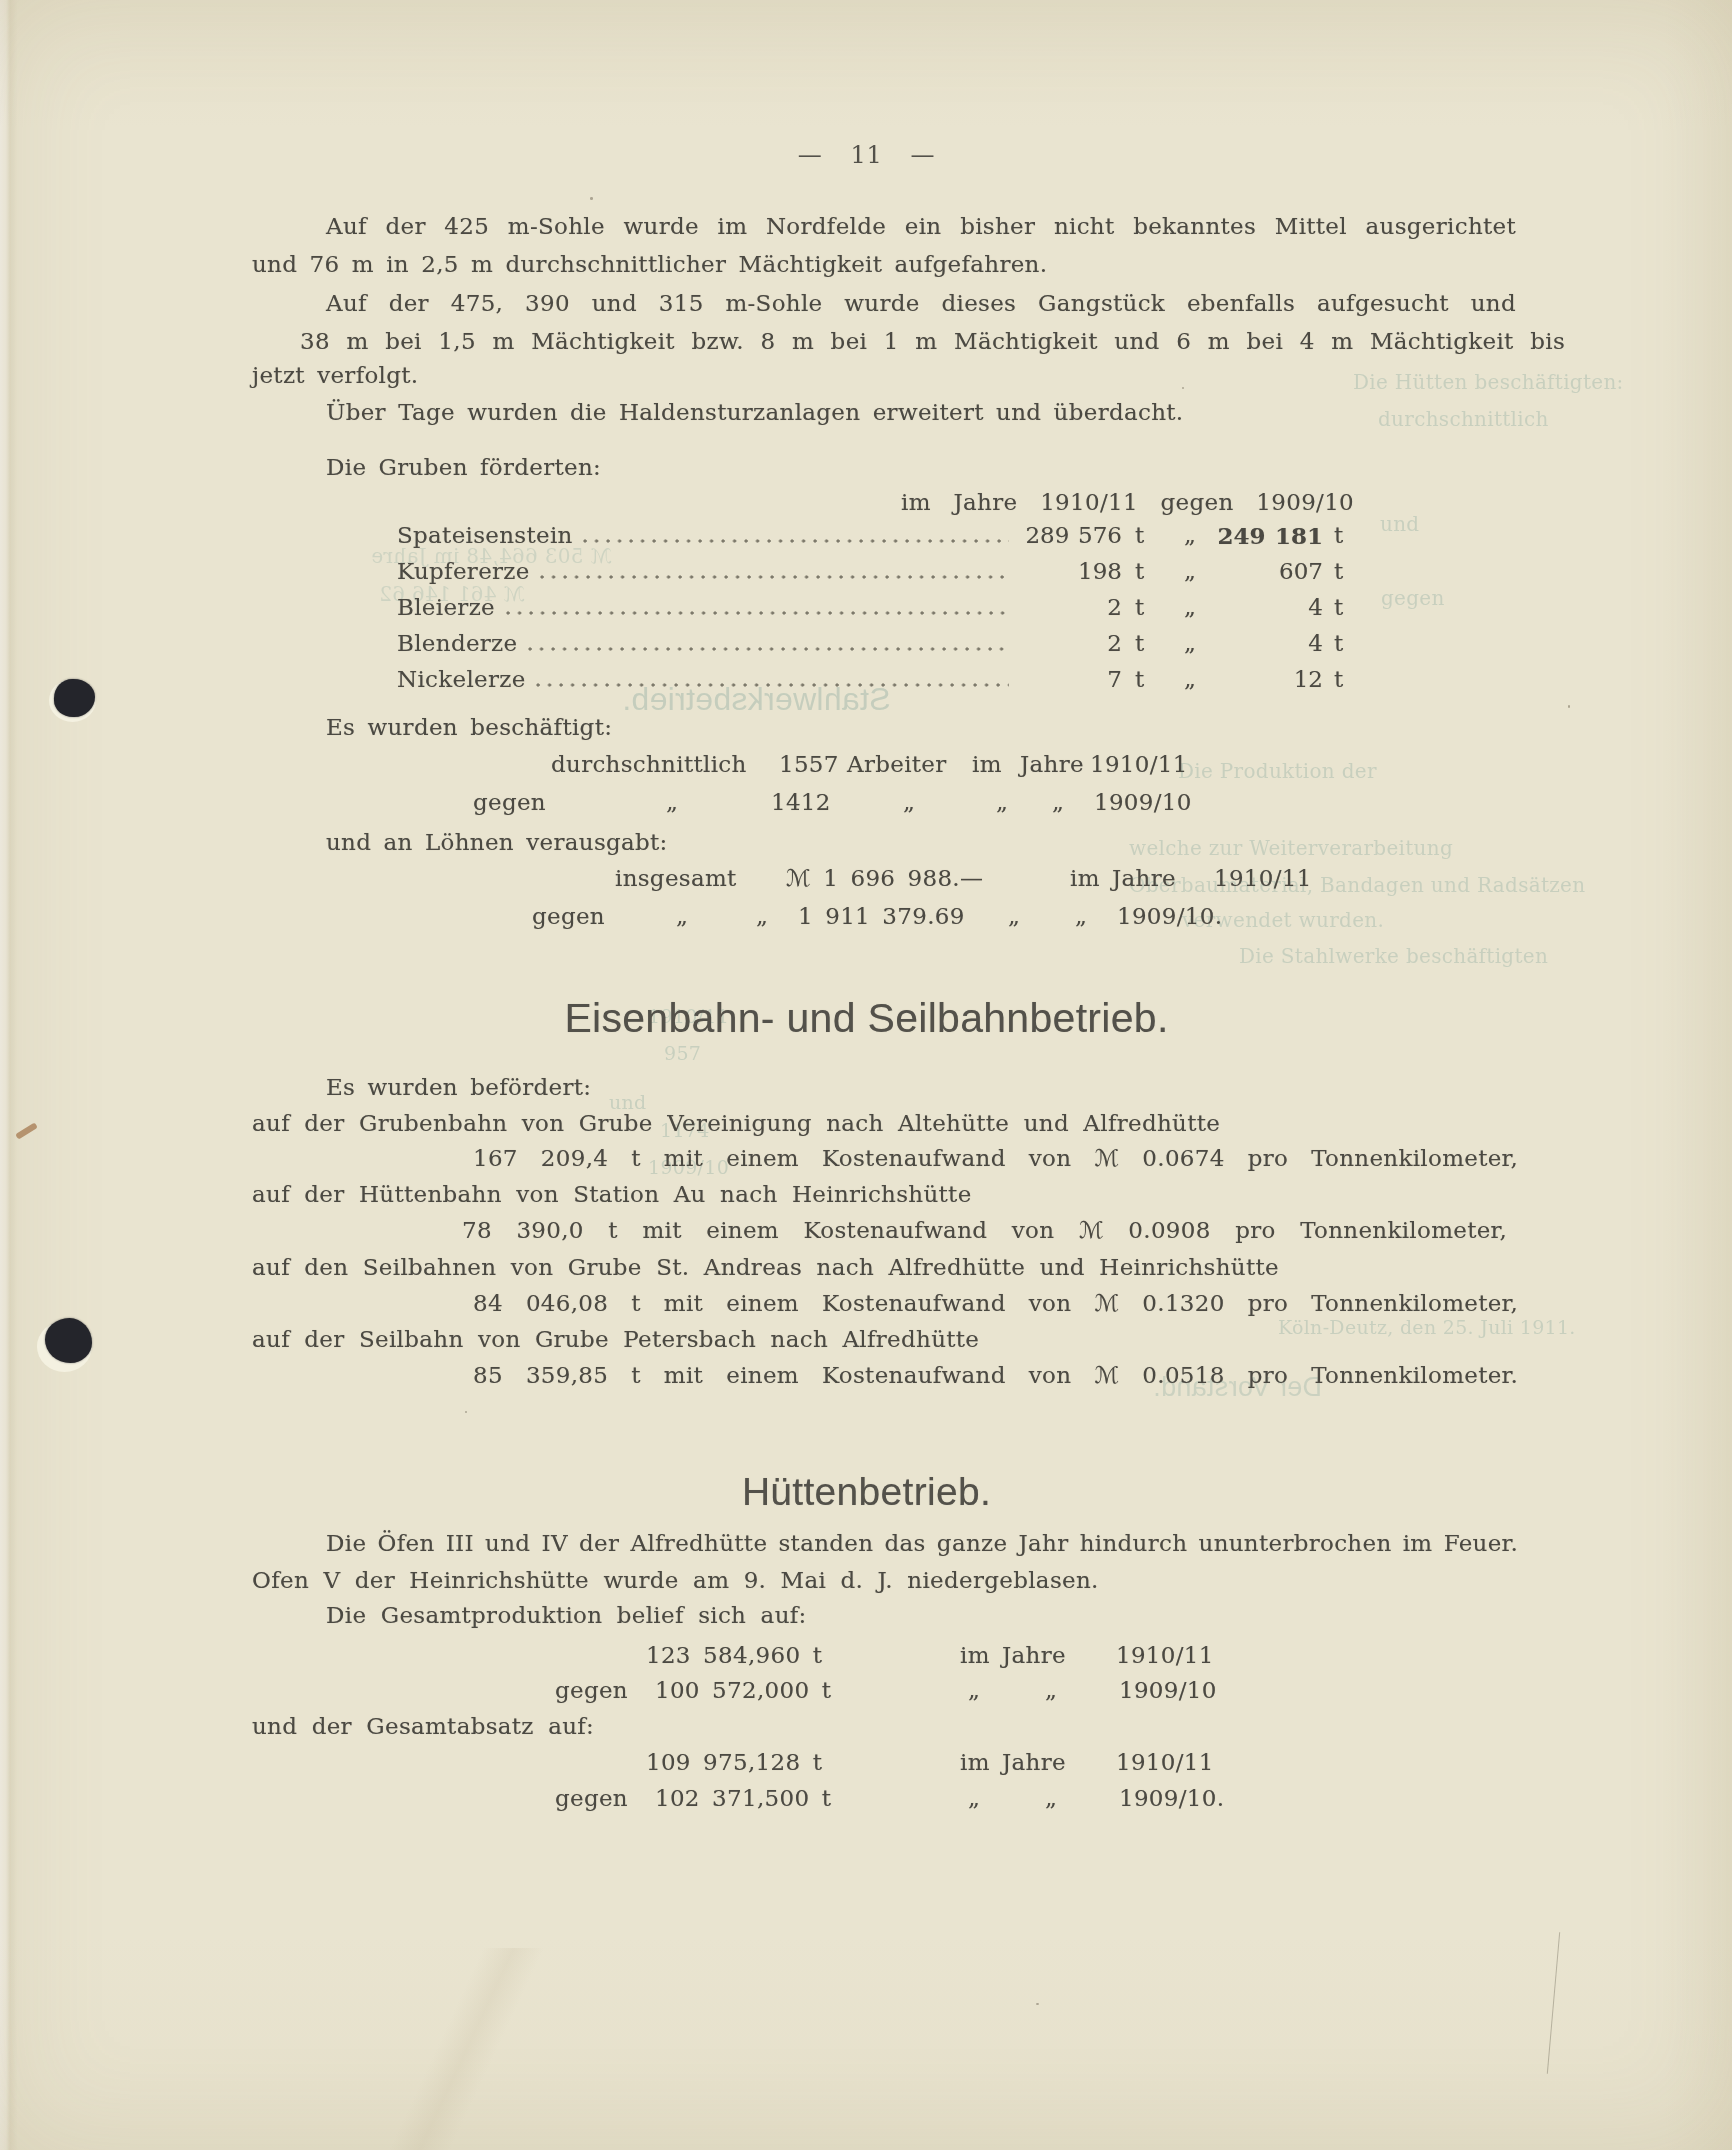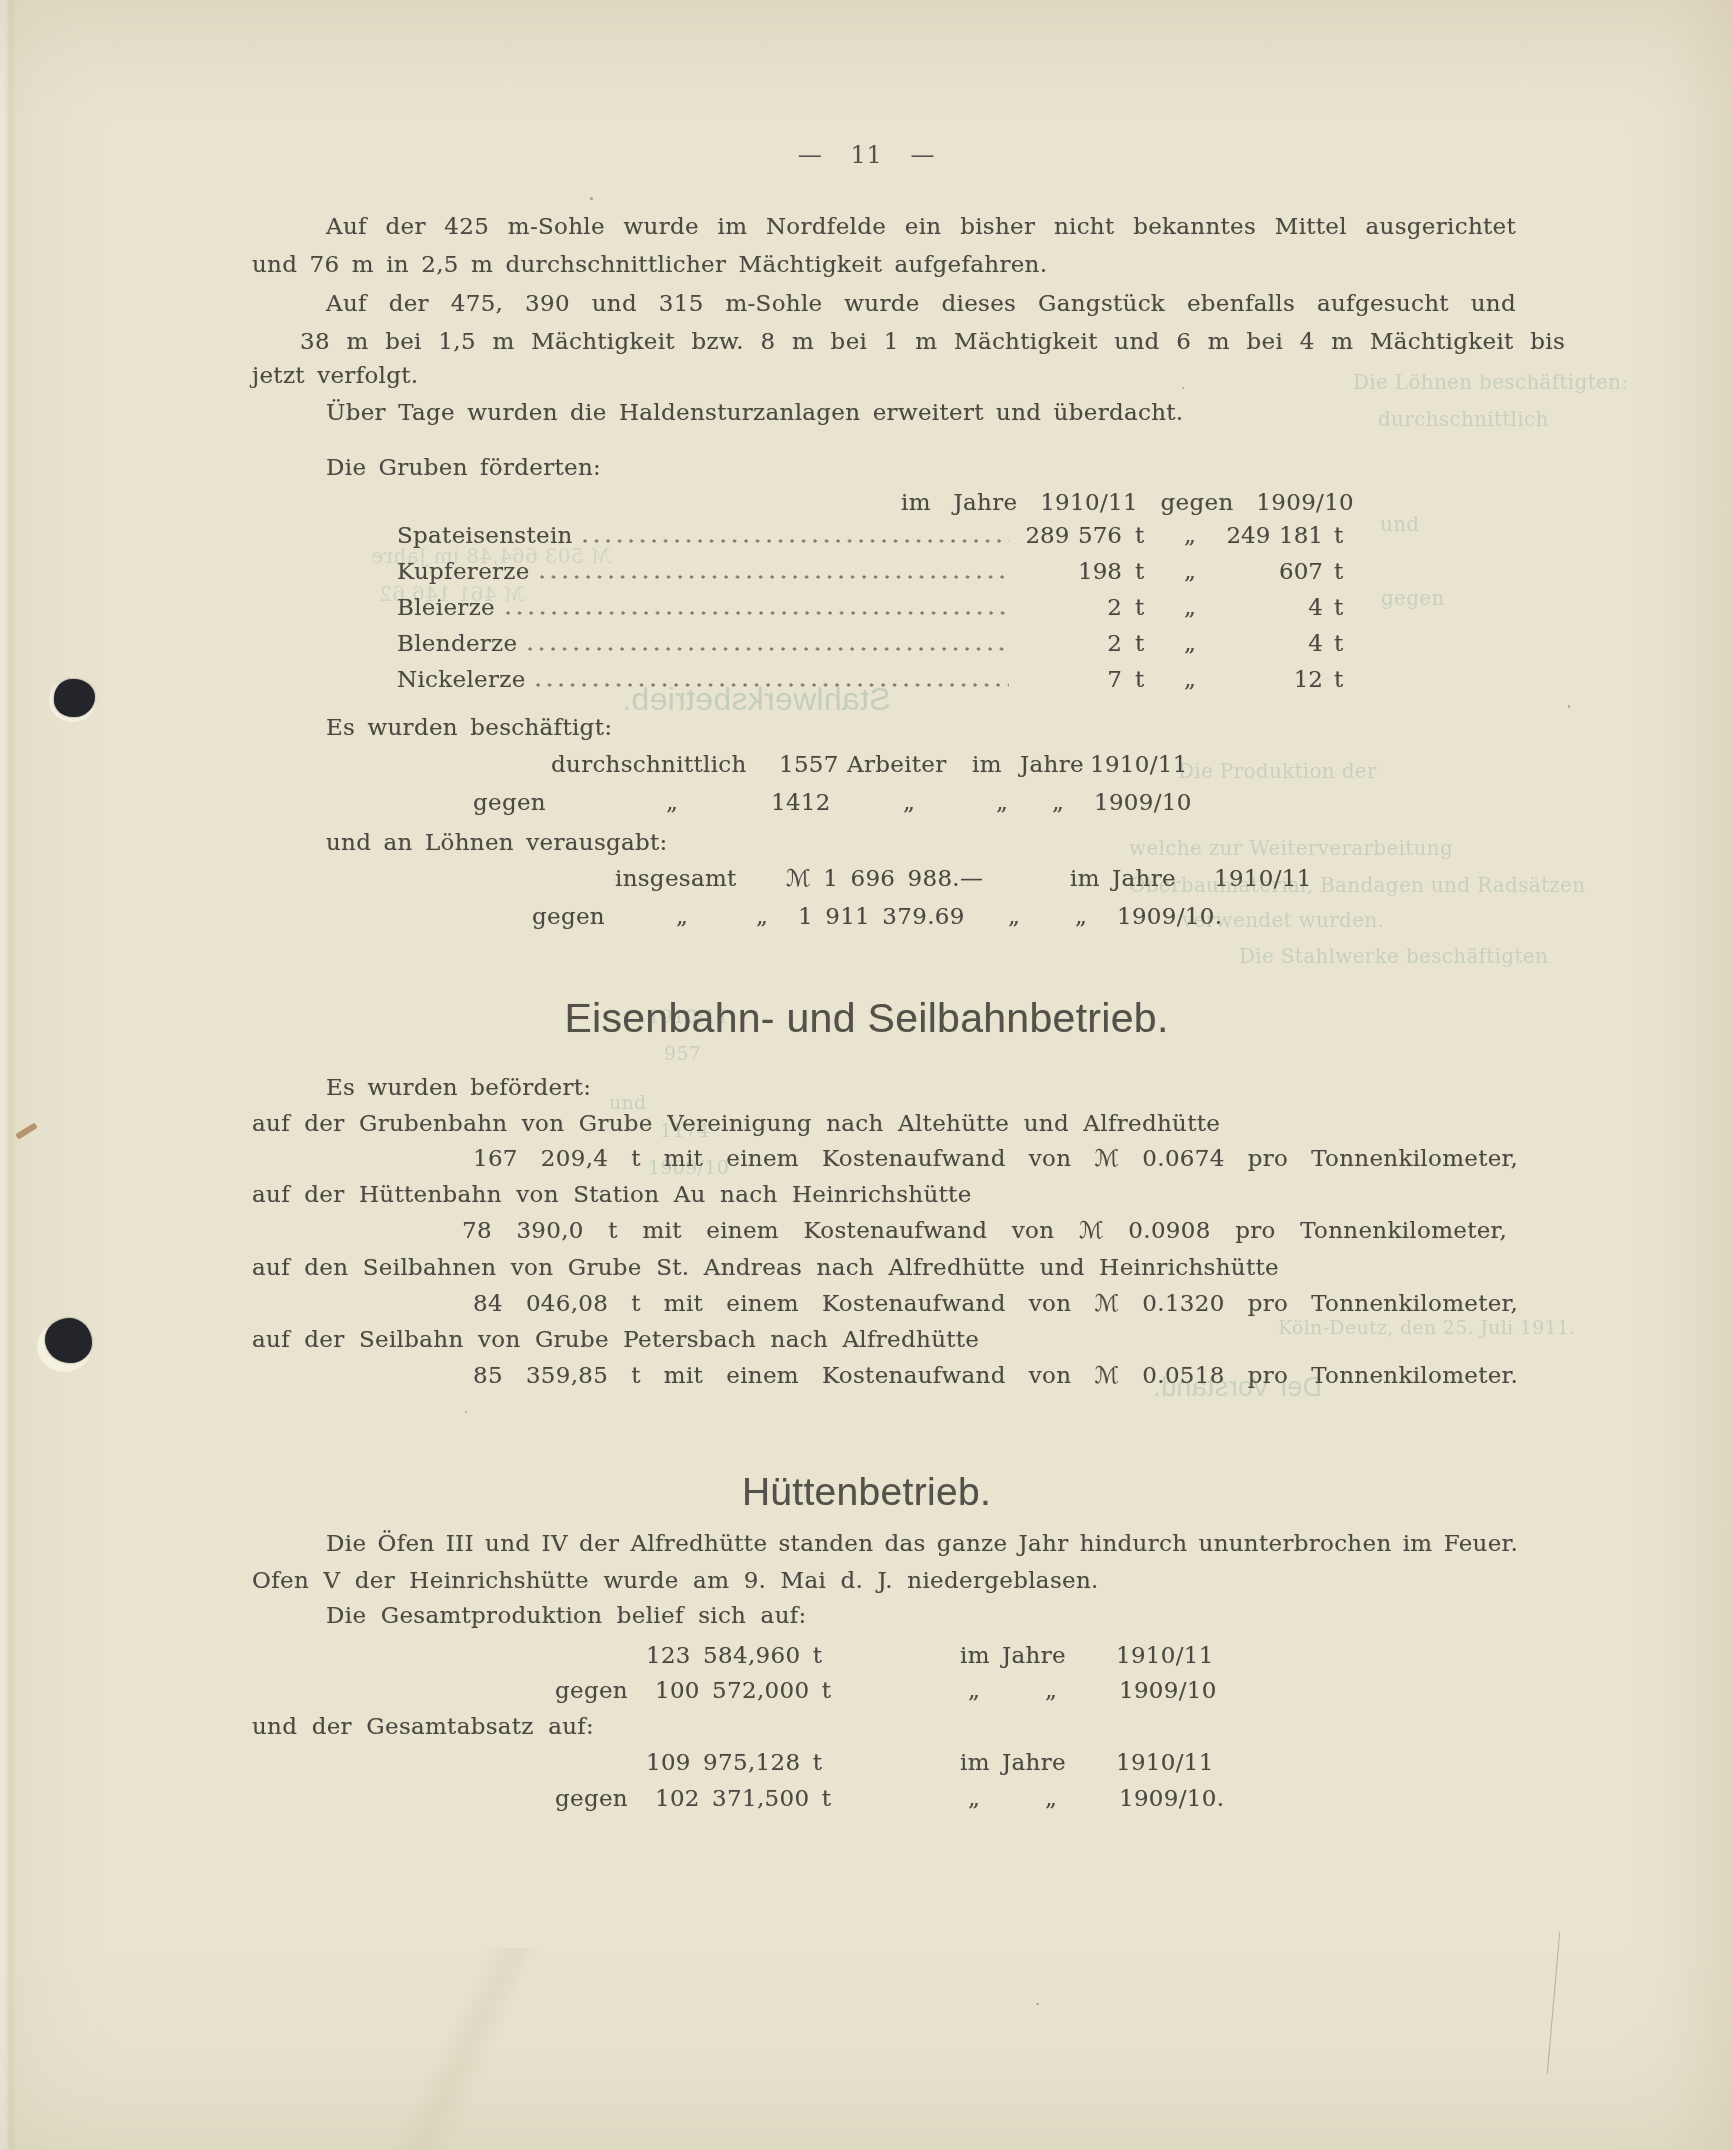--- a/index.html
+++ b/index.html
@@ -65,21 +65,21 @@
     position:absolute;left:257px;top:1948px;width:419px;height:203px;
     background:linear-gradient(115deg, rgba(233,228,208,0) 44%, rgba(190,178,148,.18) 50%, rgba(233,228,208,0) 56%);
   }
 </style>
 </head>
 <body>
 
 <div class="page">
 
   <div class="ghost big mir" style="left:622px;top:682px;">Stahlwerksbetrieb.</div>
-  <div class="ghost" style="left:1353px;top:371px;">Die Löhnen beschäftigten:</div>
+  <div class="ghost" style="left:1353px;top:371px;">Die Hütten beschäftigten:</div>
   <div class="ghost" style="left:1378px;top:408px;">durchschnittlich</div>
   <div class="ghost" style="left:1380px;top:513px;">und</div>
   <div class="ghost" style="left:1381px;top:587px;">gegen</div>
   <div class="ghost mir" style="left:371px;top:545px;opacity:.4;">ℳ 503 664,48 im Jahre</div>
   <div class="ghost mir" style="left:379px;top:583px;opacity:.4;">ℳ 461 146,62</div>
   <div class="ghost" style="left:1178px;top:760px;">Die Produktion der</div>
   <div class="ghost" style="left:1129px;top:837px;">welche zur Weiterverarbeitung</div>
   <div class="ghost" style="left:1129px;top:874px;">Oberbaumaterial, Bandagen und Radsätzen</div>
   <div class="ghost" style="left:1182px;top:909px;">verwendet wurden.</div>
   <div class="ghost" style="left:1239px;top:945px;">Die Stahlwerke beschäftigten</div>
@@ -103,21 +103,21 @@
 
   <div class="ln just" style="left:901px;top:482px;width:453px;">im Jahre 1910/11 gegen 1909/10</div>
 
   <div class="trow" style="top:517px;">
       <span class="rlabel">Spateisenstein</span>
       <span class="leader"></span>
     </div>
   <div class="cell v1" style="top:517px;">289 576</div>
   <div class="cell u1" style="top:517px;">t</div>
   <div class="cell dd" style="top:517px;">„</div>
-  <div class="cell v2" style="top:517px;">249 181</div>
+  <div class="cell v2" style="top:517px;font-weight:bold;">249 181</div>
   <div class="cell u2" style="top:517px;">t</div>
 
   <div class="trow" style="top:553px;">
       <span class="rlabel">Kupfererze</span>
       <span class="leader"></span>
     </div>
   <div class="cell v1" style="top:553px;">198</div>
   <div class="cell u1" style="top:553px;">t</div>
   <div class="cell dd" style="top:553px;">„</div>
   <div class="cell v2" style="top:553px;">607</div>

